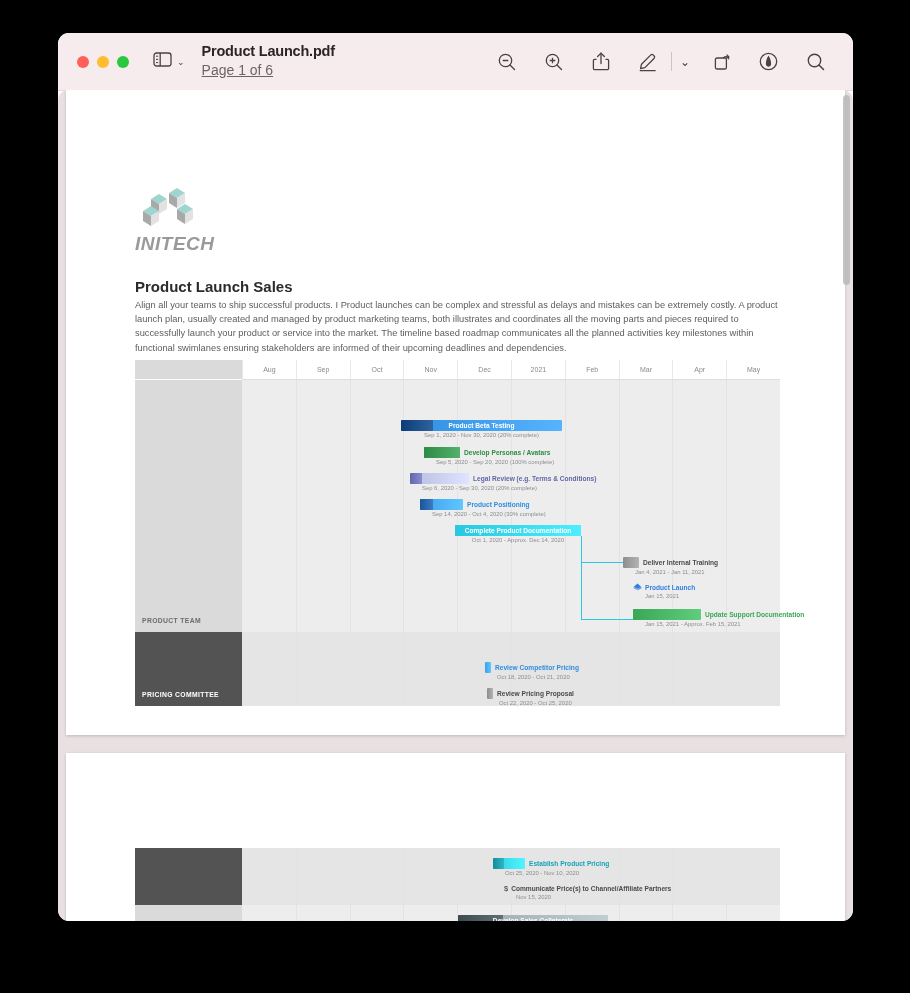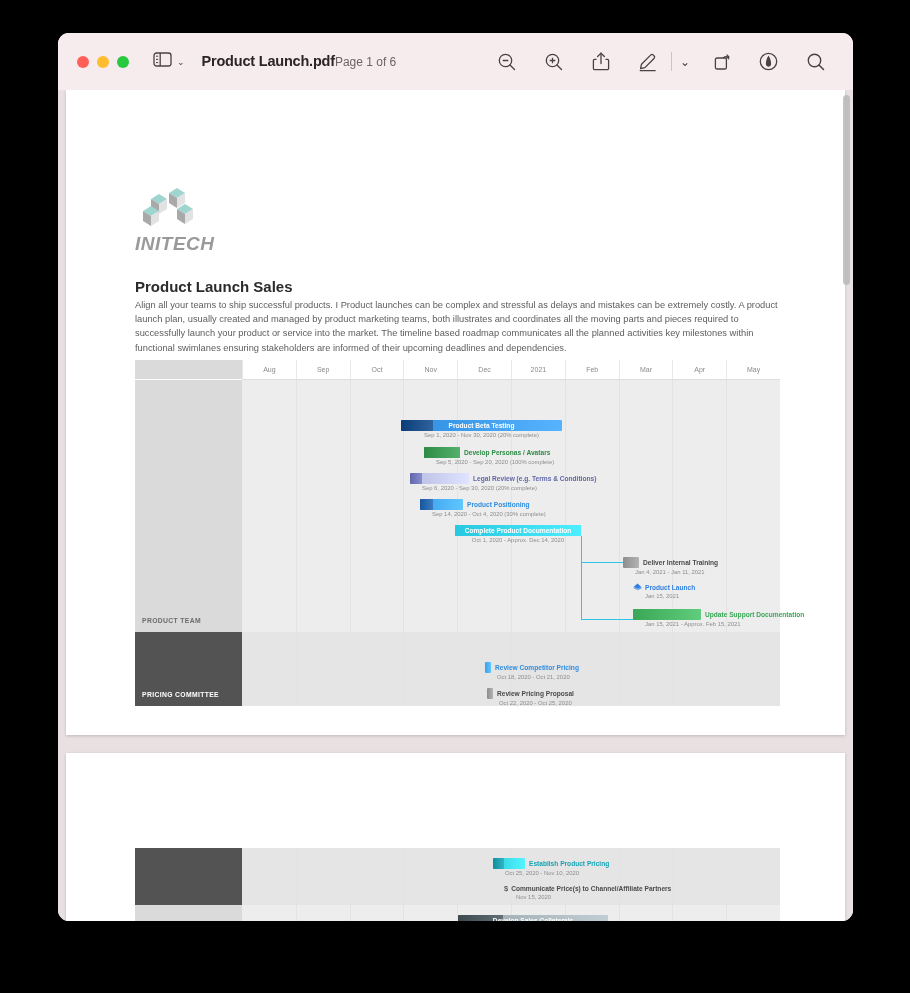--- a/index.html
+++ b/index.html
@@ -12,31 +12,31 @@
   
   .titlebar{height:57px;background:#f7eced;display:flex;align-items:center;
             position:relative;border-bottom:1px solid #e6d9da;}
   .traffic{display:flex;gap:8px;margin-left:19px;}
   .tl{width:12px;height:12px;border-radius:50%;}
   .tl.r{background:#ff5f57;} .tl.y{background:#febc2e;} .tl.g{background:#28c840;}
 
   .sidebar-btn{margin-left:24px;display:flex;align-items:center;gap:5px;cursor:default;}
   .chev{font-size:9px;color:#4a4145;}
 
-  .titles{margin-left:17px;display:flex;justify-content:center;}
+  .titles{margin-left:17px;display:flex;flex-direction:column;justify-content:center;}
   .doc-title{font-size:14.5px;font-weight:bold;color:#2c2528;letter-spacing:-.2px;line-height:1.15;}
-  .doc-sub{font-size:12px;color:#6d6367;line-height:1.35;margin-top:1px;}
+  .doc-sub{font-size:14px;color:#6d6367;line-height:1.35;margin-top:1px;text-decoration:underline;}
 
   .tools{position:absolute;right:14px;top:0;height:57px;display:flex;align-items:center;gap:0;}
   .tool{width:47px;height:57px;display:flex;align-items:center;justify-content:center;cursor:default;}
   .tool.narrow{width:26px;}
   .divider{width:1px;height:19px;background:#cfc3c5;}
 
   
-  .viewport{position:absolute;top:57px;left:0;right:0;bottom:0;background:#e9e0e1;overflow:hidden;}
+  .viewport{position:absolute;top:57px;left:0;right:0;bottom:0;background:#e9e0e1;overflow:hidden;border-radius:10px;}
   .page{position:absolute;left:8px;width:779px;background:#fff;
         box-shadow:0 1px 3px rgba(0,0,0,.18);}
   .page1{top:0px;height:645px;}
   .page2{top:663px;height:300px;}
 
   .scrollbar{position:absolute;right:3px;top:5px;width:7px;height:190px;
              background:#b9b9b9;border-radius:4px;opacity:.85;}
 
   
   .content{position:absolute;left:0;top:0;right:0;}

